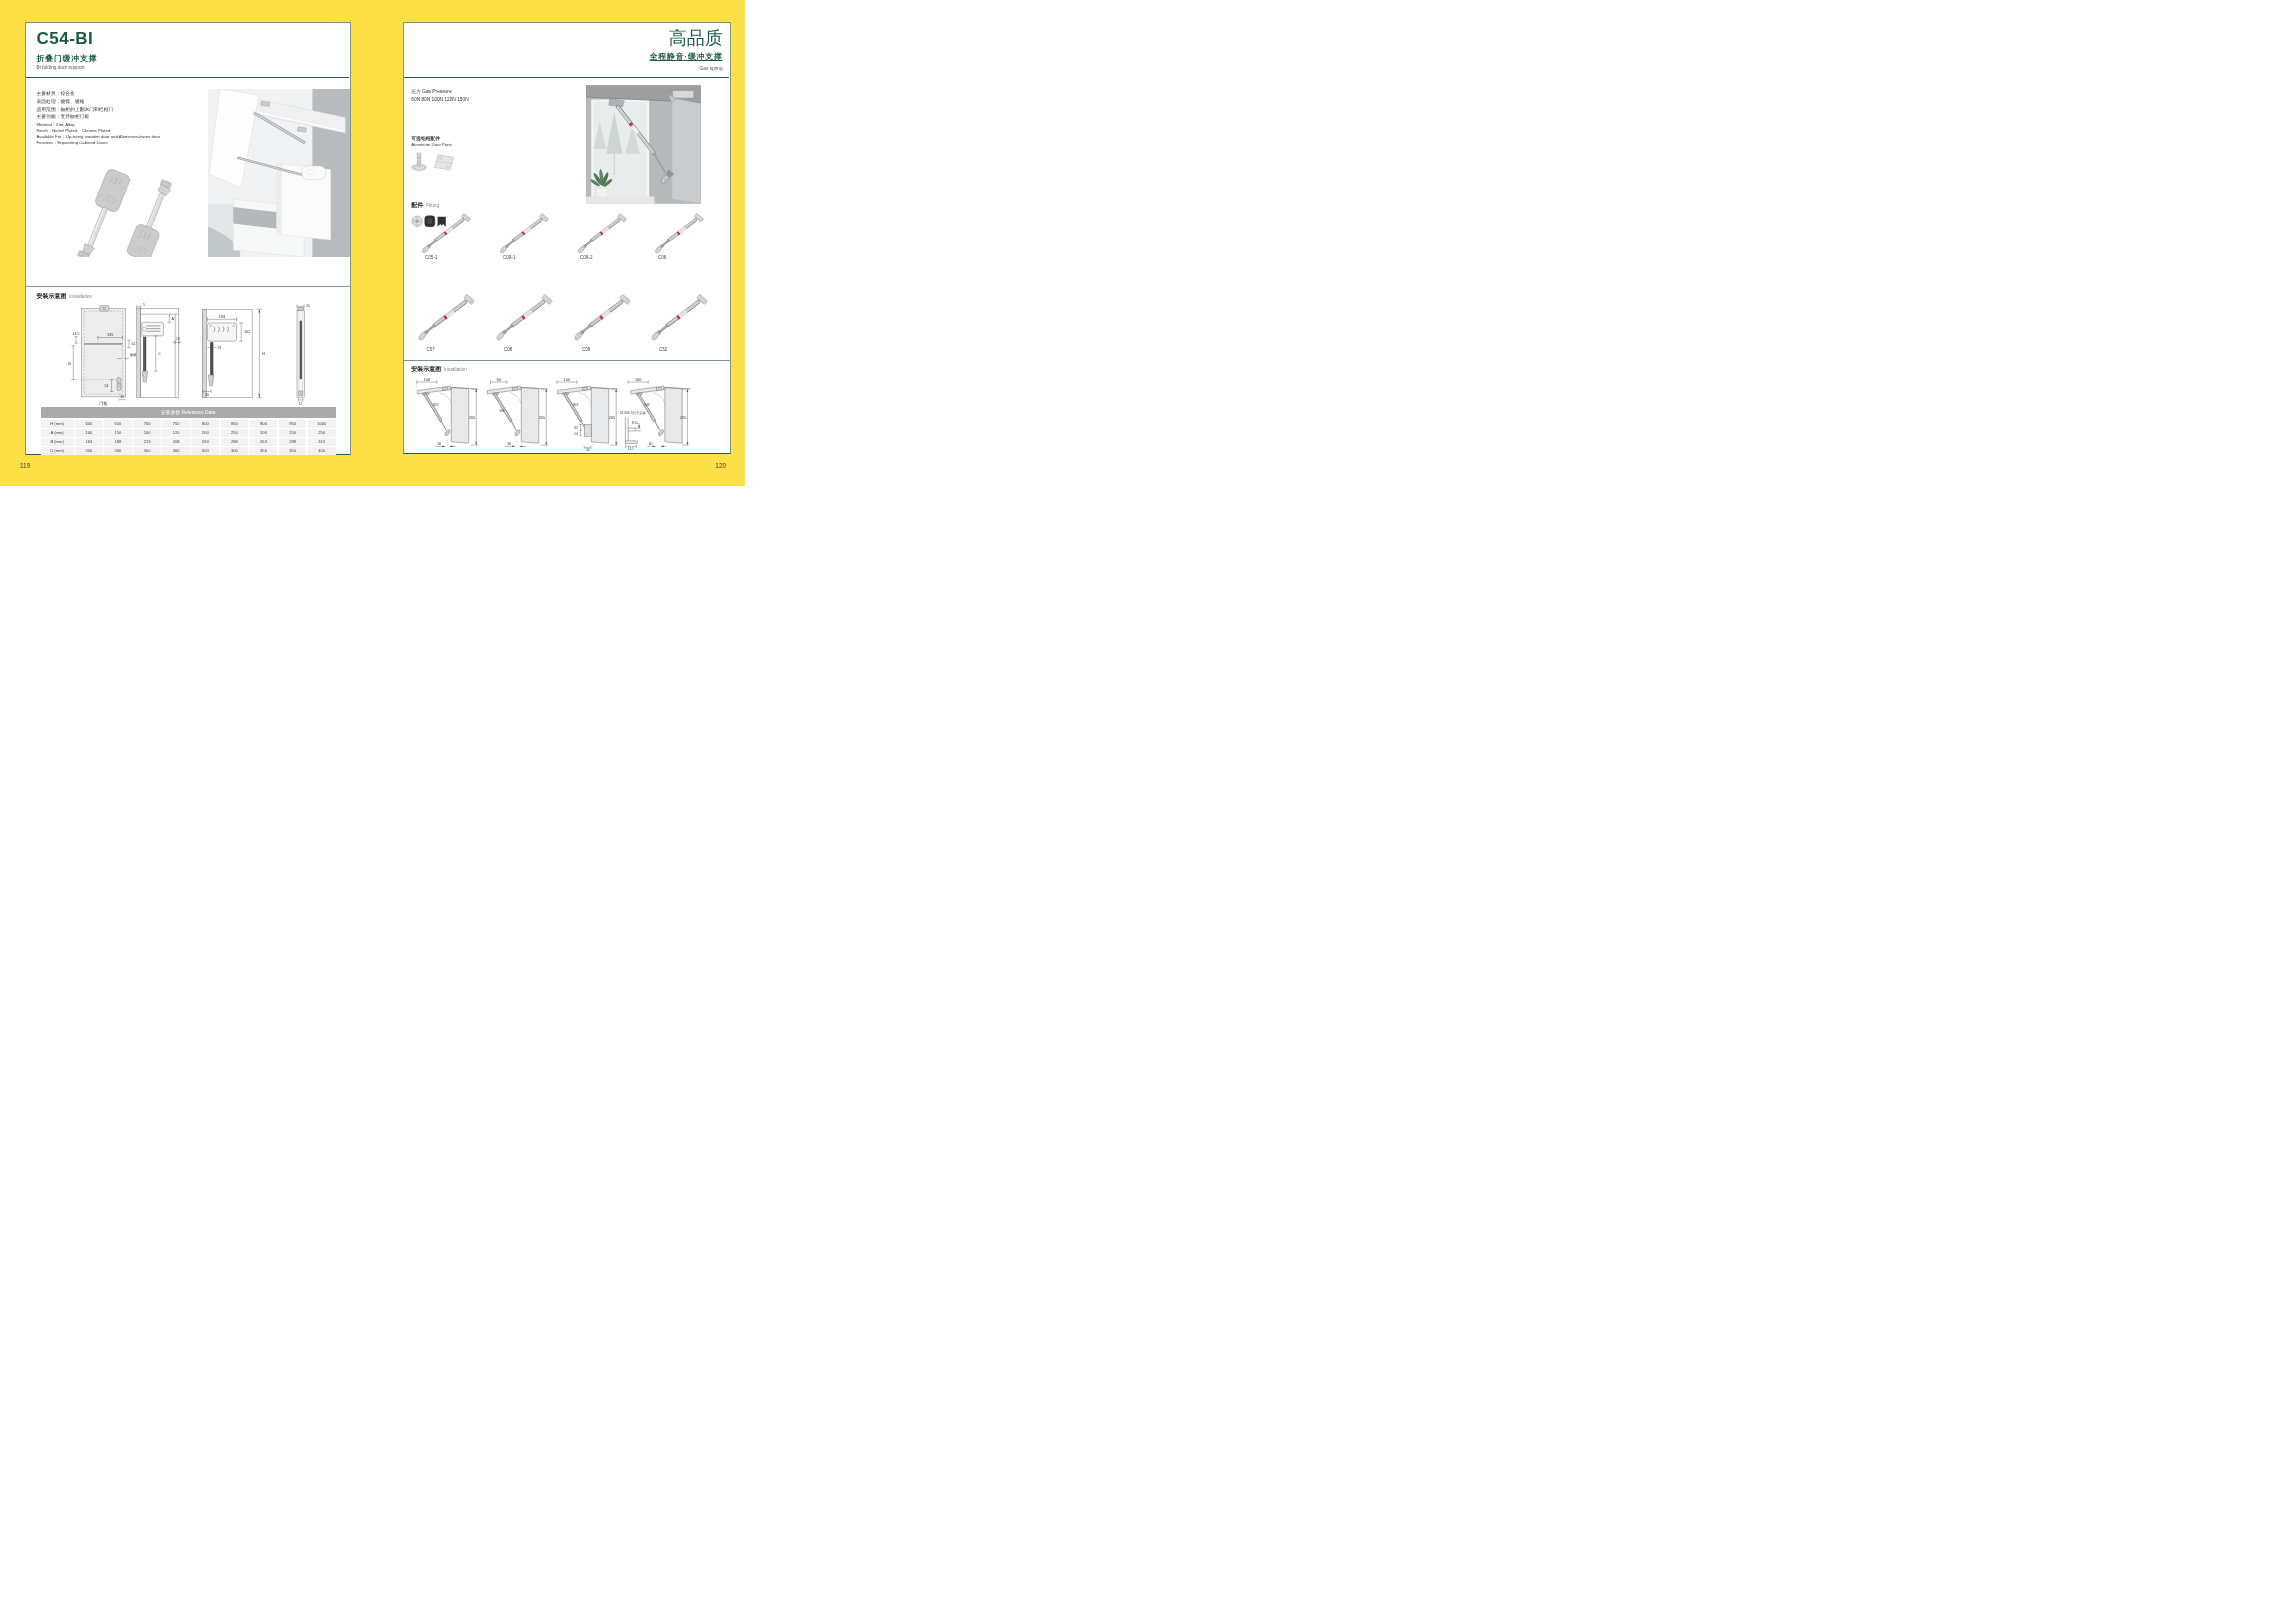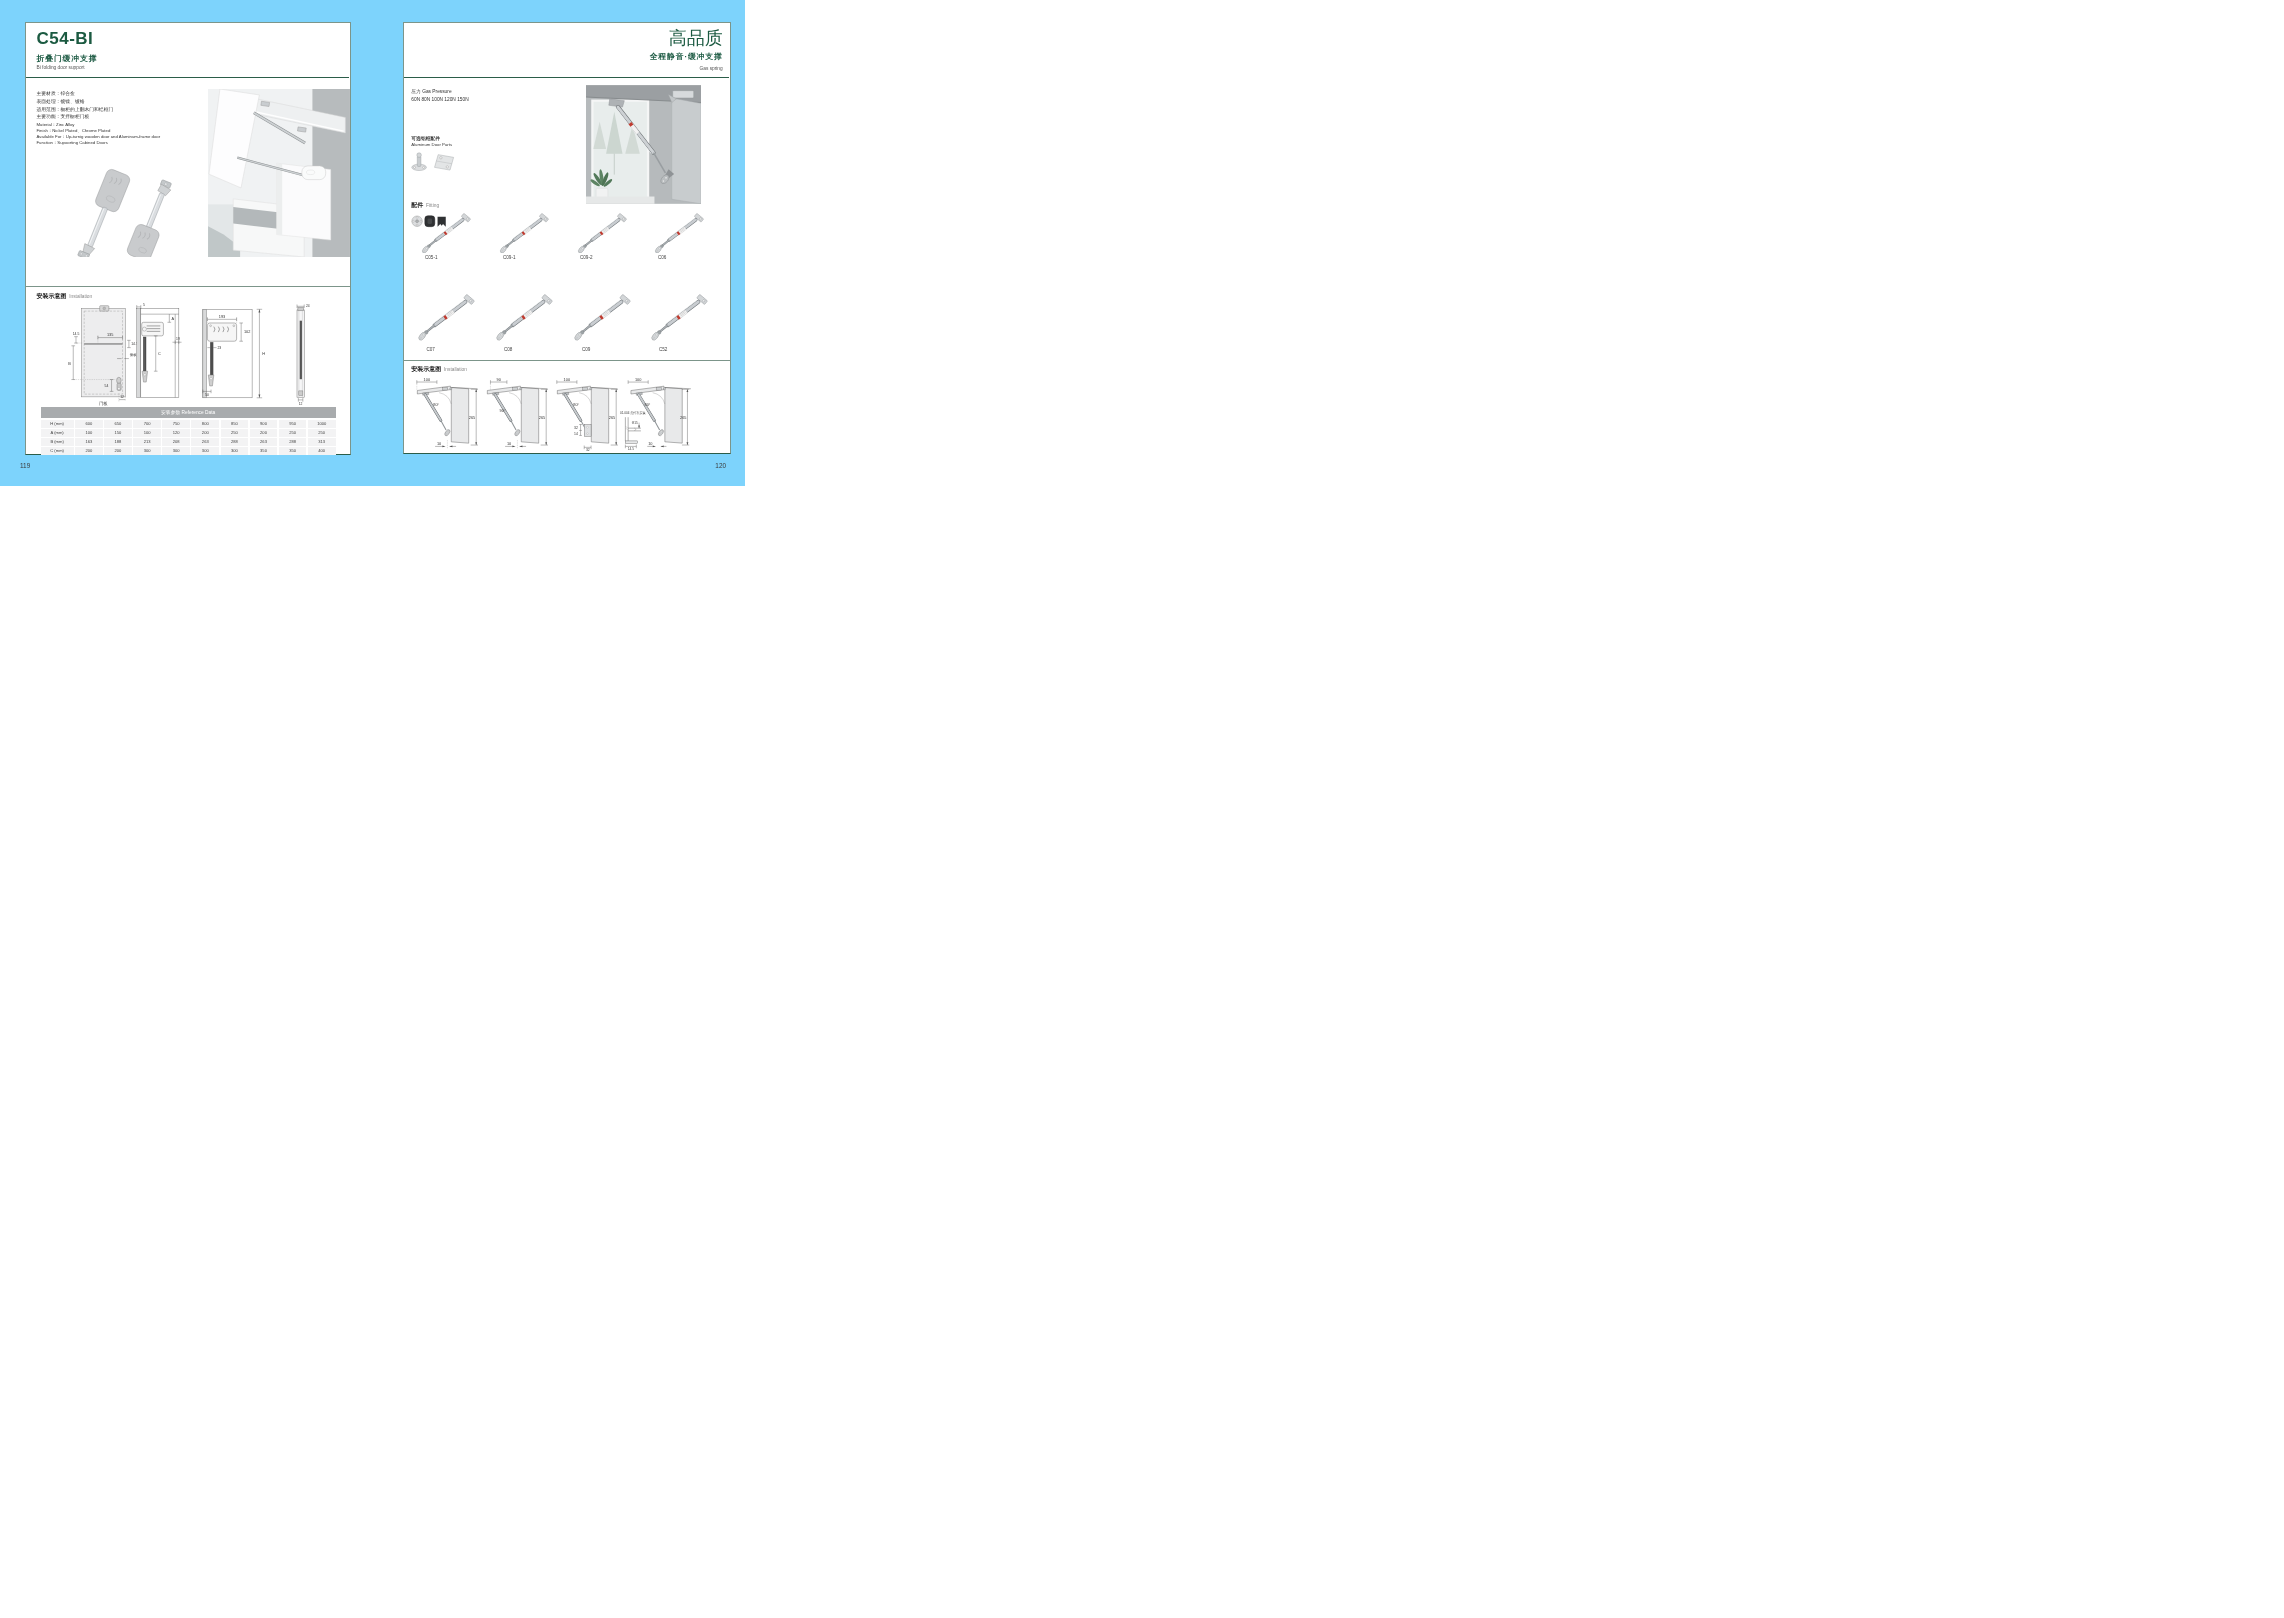--- a/index.html
+++ b/index.html
@@ -1,17 +1,17 @@
 <!DOCTYPE html>
 <html style="font-size:7.3px"><head>
 <meta charset="utf-8">
 <style>
   html,body{margin:0;padding:0;background:#ffffff;}
   body{font-family:"Liberation Sans",sans-serif;color:#333;}
-  .sheet{position:relative;width:745px;height:486px;background:#7dd3fc;overflow:hidden;}
+  .sheet{position:relative;width:745px;height:486px;background:#fde047;overflow:hidden;}
   .abs{position:absolute;}
   .box{position:absolute;border:0.5px solid #7c958a;background:#fff;}
   .gdivider{position:absolute;height:1.4px;background:#2b5d49;}
   .model-title{font-weight:bold;color:#1b5a41;font-size:17px;letter-spacing:0.5px;line-height:1;}
   .sub-cn{font-weight:bold;color:#1f5c45;font-size:7.8px;letter-spacing:0.9px;}
   .sub-en{color:#555;font-size:4.8px;}
   .spec{font-size:4.8px;line-height:7.8px;color:#333;}
   .spec-en{font-size:4.3px;line-height:6px;color:#333;}
   .sec-title{display:flex;align-items:baseline;gap:2.7px;}
   .sec-title .cn{font-size:6px;font-weight:bold;color:#222;}
@@ -325,21 +325,21 @@
       </div>
     </div>
 
     <div class="pagenum" style="left:20px;top:462px;">119</div>
   </section>
 
   <section>
 
     <div class="box" style="left:403px;top:22px;width:326px;height:337px;">
       <div class="abs" style="right:7.3px;top:6.4px;text-align:right;font-weight:normal;color:#1b5a41;font-size:18px;line-height:1;">高品质</div>
-      <div class="abs sub-cn" style="right:7.3px;top:28px;text-align:left;">全程静音·缓冲支撑</div>
+      <div class="abs sub-cn" style="right:7.3px;top:28px;text-align:left;text-decoration:underline;">全程静音·缓冲支撑</div>
       <div class="abs sub-en" style="right:7.3px;top:43px;text-align:right;">Gas spring</div>
       <div class="gdivider" style="left:0;top:54px;width:325px;"></div>
 
       <div class="abs" style="left:7.3px;top:65px;">
         <div class="spec">压力 Gas Pressure</div>
         <div class="spec">60N 80N 100N 120N 150N</div>
       </div>
 
       <svg class="abs" style="left:182px;top:62px;" width="115" height="119" viewBox="0 0 252 260">
         <rect width="252" height="260" fill="#b6babc"></rect>

